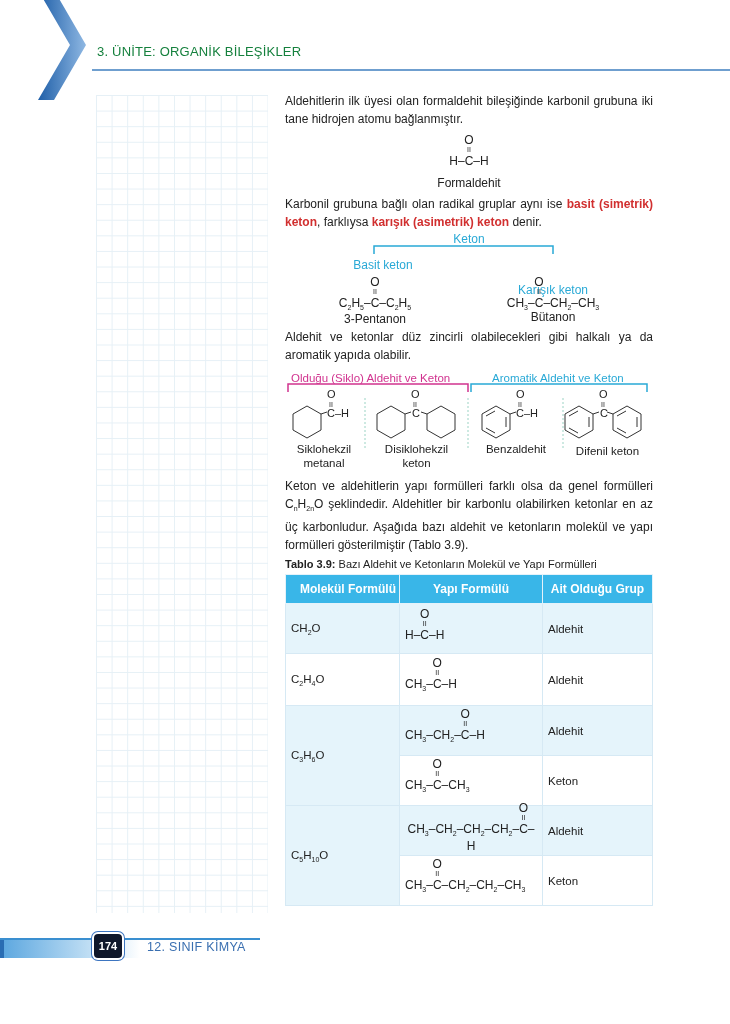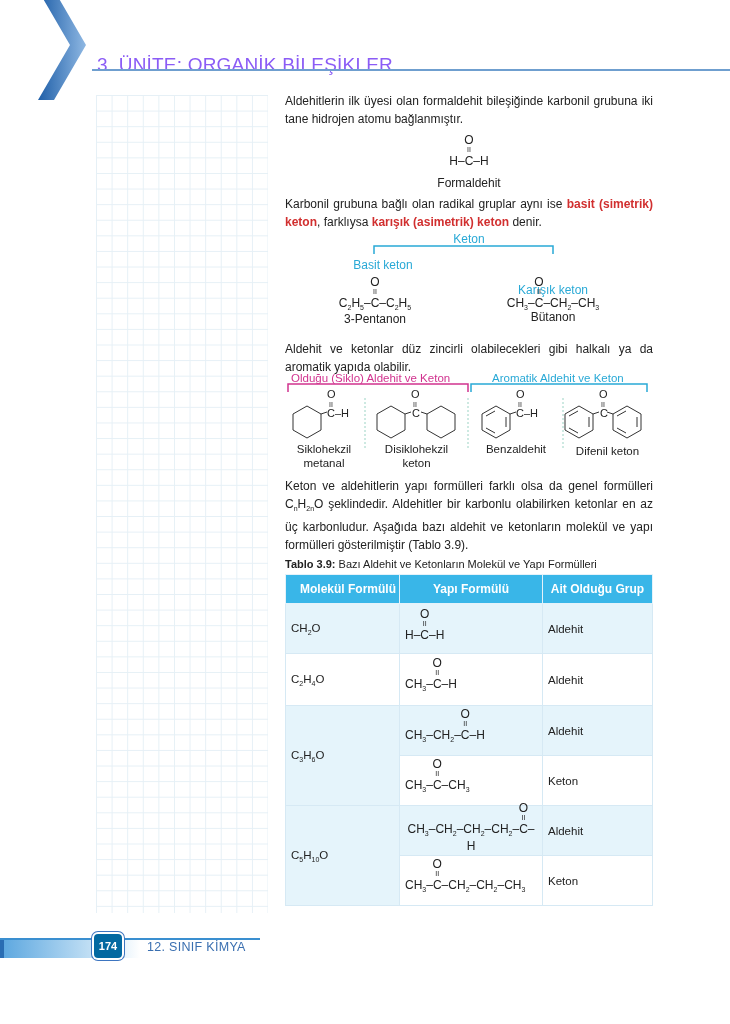--- a/index.html
+++ b/index.html
@@ -1,18 +1,18 @@
 <!DOCTYPE html>
 <html><head>
 <meta charset="utf-8">
 <style>
   html,body{margin:0;padding:0;}
   body{width:730px;height:1024px;background:#fff;position:relative;overflow:hidden;font-family:"Liberation Sans",sans-serif;color:#222;}
   .chev{position:absolute;left:38px;top:-10px;width:48px;height:110px;}
-  .unit-title{position:absolute;left:97px;top:54px;font-size:19px;color:#8b5cf6;letter-spacing:0.2px;}
+  .unit-title{position:absolute;left:97px;top:44px;font-size:13px;color:#15803d;letter-spacing:0.2px;}
   .header-line{position:absolute;left:92px;top:69px;width:638px;height:2px;background:#6f9fcf;}
   .grid{position:absolute;left:96px;top:95px;width:172px;height:818px;
         background-image:linear-gradient(#e6f0f6 1px,transparent 1px),linear-gradient(90deg,#e6f0f6 1px,transparent 1px);
         background-size:15.6px 15.6px;}
   .content{position:absolute;left:285px;top:92px;width:368px;font-size:12px;line-height:18px;}
   p{margin:0;text-align:justify;}
   .red{color:#d12f2f;font-weight:bold;}
   .center{text-align:center;}
   .chem{display:inline-block;position:relative;font-size:12px;line-height:13px;text-align:center;}
   .sub{font-size:7px;vertical-align:-3px;}
@@ -23,21 +23,21 @@
   .magenta{color:#d1338f;}
   .block{position:absolute;}
   table{border-collapse:collapse;position:absolute;left:285px;top:574px;width:368px;font-size:11.5px;}
   th{background:#39b6e8;color:#fff;font-weight:bold;height:26px;font-size:12px;border:1px solid #e4f2fa;}
   td{border:1px solid #d6e9f4;height:48px;padding:0 5px;vertical-align:middle;}
   tr.alt td{background:#e5f4fb;}
   td.mol{background:#e5f4fb;}
   .footer-bar{position:absolute;left:0;top:938px;width:260px;height:2px;background:#3a8fd0;}
   .footer-grad{position:absolute;left:0;top:940px;width:140px;height:18px;background:linear-gradient(90deg,#5aa6df,#d9ecf9 80%,#fff);}
   .footer-left{position:absolute;left:0;top:940px;width:4px;height:18px;background:#2a6db3;}
-  .page-num{position:absolute;left:94px;top:934px;width:28px;height:24px;background:#0369a1;color:#fff;font-size:11px;font-weight:bold;text-align:center;line-height:24px;border-radius:4px;box-shadow:0 0 0 2px #fff,0 0 0 3px #3d75c0;}
+  .page-num{position:absolute;left:94px;top:934px;width:28px;height:24px;background:#0f172a;color:#fff;font-size:11px;font-weight:bold;text-align:center;line-height:24px;border-radius:4px;box-shadow:0 0 0 2px #fff,0 0 0 3px #3d75c0;}
   .footer-title{position:absolute;left:147px;top:940px;font-size:12.5px;color:#3a6fb0;letter-spacing:0.3px;}
   .caption{position:absolute;left:285px;top:558px;font-size:11px;color:#222;}
   svg text{font-family:"Liberation Sans",sans-serif;}
 </style>
 </head>
 <body>
 
 <svg class="chev" viewBox="0 0 48 110">
   <defs>
       <linearGradient id="cg" x1="0" y1="0" x2="1" y2="0">
@@ -67,21 +67,21 @@
       <polyline points="89,22 89,14 268,14 268,22" fill="none" stroke="#29a9d6" stroke-width="1.5"></polyline>
     </svg>
   <div class="blue" style="position:absolute;left:48px;top:26px;width:100px;text-align:center;font-size:12px;">Basit keton</div>
   <div class="blue" style="position:absolute;left:218px;top:26px;width:100px;text-align:center;font-size:12px;margin-top:25px;">Karışık keton</div>
   <div style="position:absolute;left:40px;top:61px;width:100px;text-align:center;"><span class="chem">C<span class="sub">2</span>H<span class="sub">5</span>–<span class="co"><span class="o">O</span><span class="dbl">II</span>C</span>–C<span class="sub">2</span>H<span class="sub">5</span></span></div>
   <div style="position:absolute;left:208px;top:61px;width:120px;text-align:center;"><span class="chem">CH<span class="sub">3</span>–<span class="co"><span class="o">O</span><span class="dbl">II</span>C</span>–CH<span class="sub">2</span>–CH<span class="sub">3</span></span></div>
   <div style="position:absolute;left:40px;top:80px;width:100px;text-align:center;font-size:12px;">3-Pentanon</div>
   <div style="position:absolute;left:218px;top:78px;width:100px;text-align:center;font-size:12px;">Bütanon</div>
 </div>
 
-<p style="position:absolute;left:285px;top:340px;width:368px;font-size:12px;line-height:18px;">Aldehit ve ketonlar düz zincirli olabilecekleri gibi halkalı ya da aromatik yapıda olabilir.</p>
+<p style="position:absolute;left:285px;top:328px;width:368px;font-size:12px;line-height:18px;">Aldehit ve ketonlar düz zincirli olabilecekleri gibi halkalı ya da aromatik yapıda olabilir.</p>
 
 <div class="block" style="left:285px;top:370px;width:368px;height:105px;">
   <div class="magenta" style="position:absolute;left:6px;top:2px;font-size:11.5px;">Olduğu (Siklo) Aldehit ve Keton</div>
   <div class="blue" style="position:absolute;left:207px;top:2px;font-size:11.5px;">Aromatik Aldehit ve Keton</div>
   <svg width="368" height="80" style="position:absolute;left:0;top:0;">
     <polyline points="3,22 3,14 183,14 183,22" fill="none" stroke="#d1338f" stroke-width="1.5"></polyline>
     <polyline points="186,22 186,14 362,14 362,22" fill="none" stroke="#29a9d6" stroke-width="1.5"></polyline>
     <line x1="80" y1="28" x2="80" y2="100" stroke="#9bd3c4" stroke-dasharray="2,2"></line>
     <line x1="183" y1="28" x2="183" y2="100" stroke="#9bd3c4" stroke-dasharray="2,2"></line>
     <line x1="278" y1="28" x2="278" y2="100" stroke="#9bd3c4" stroke-dasharray="2,2"></line>

